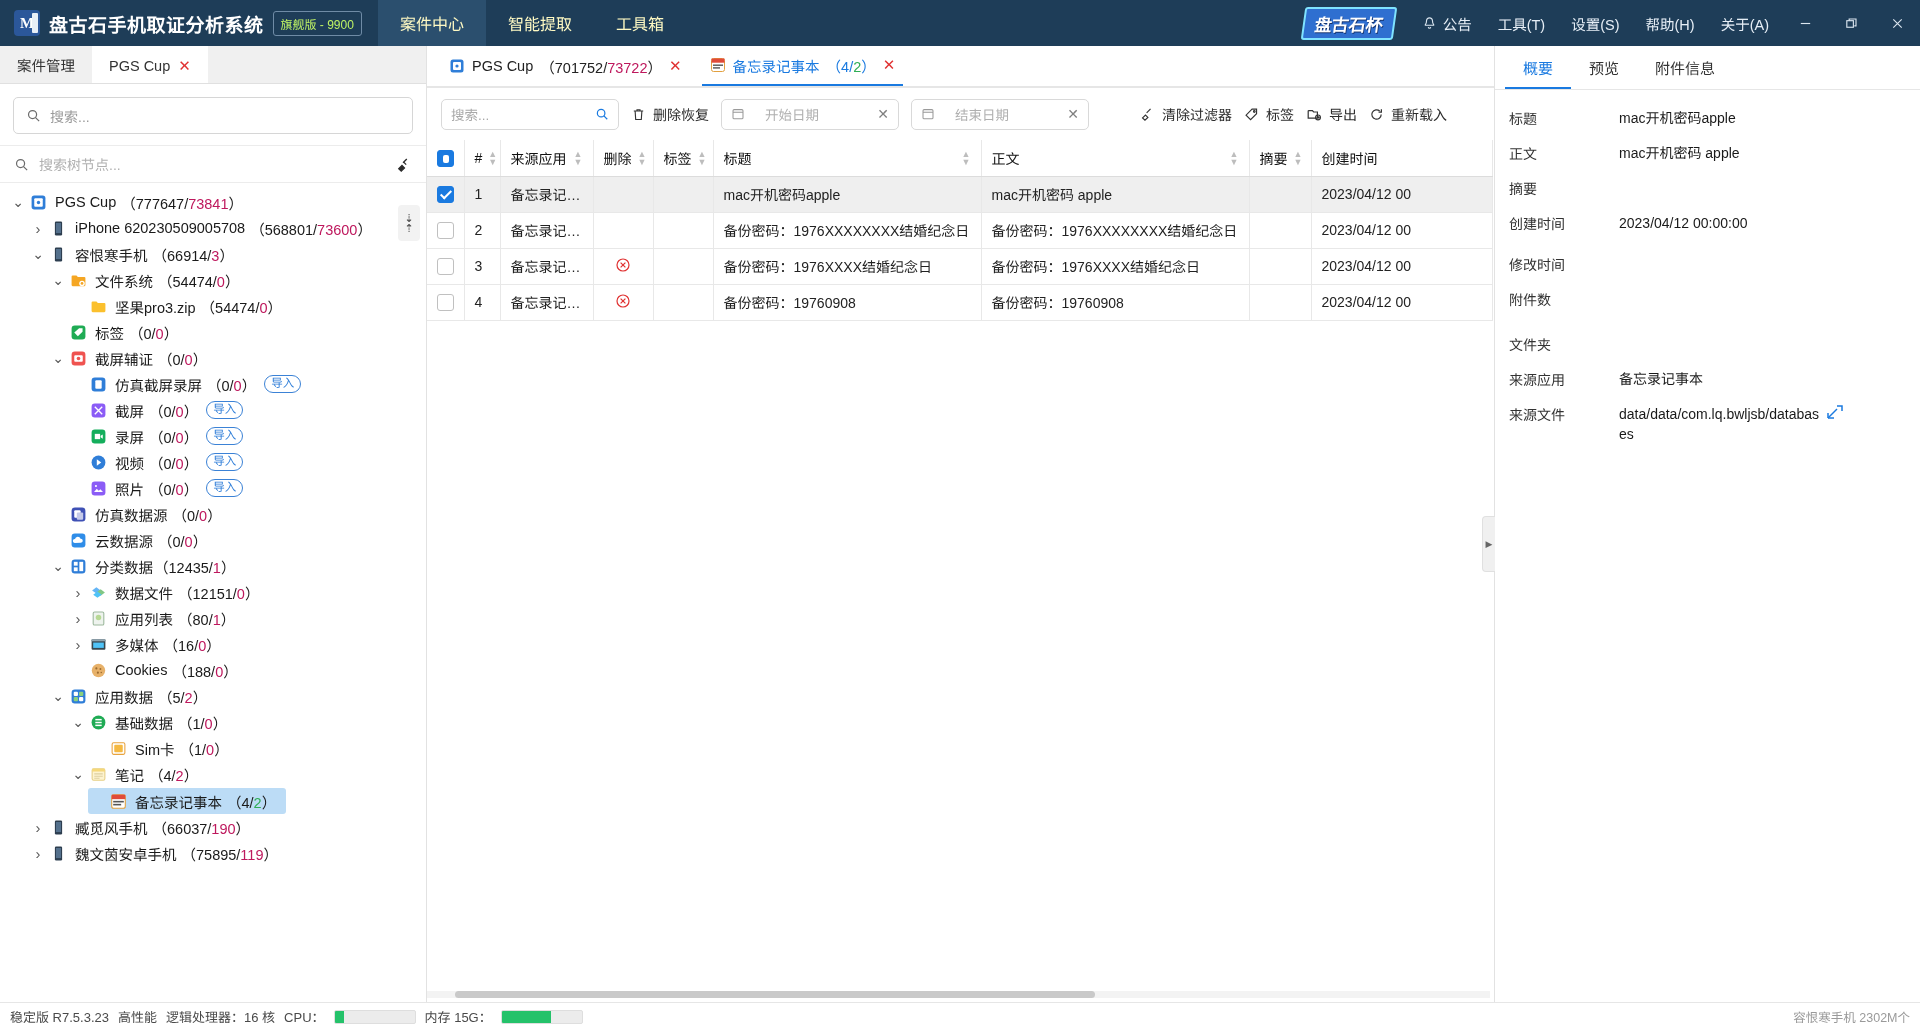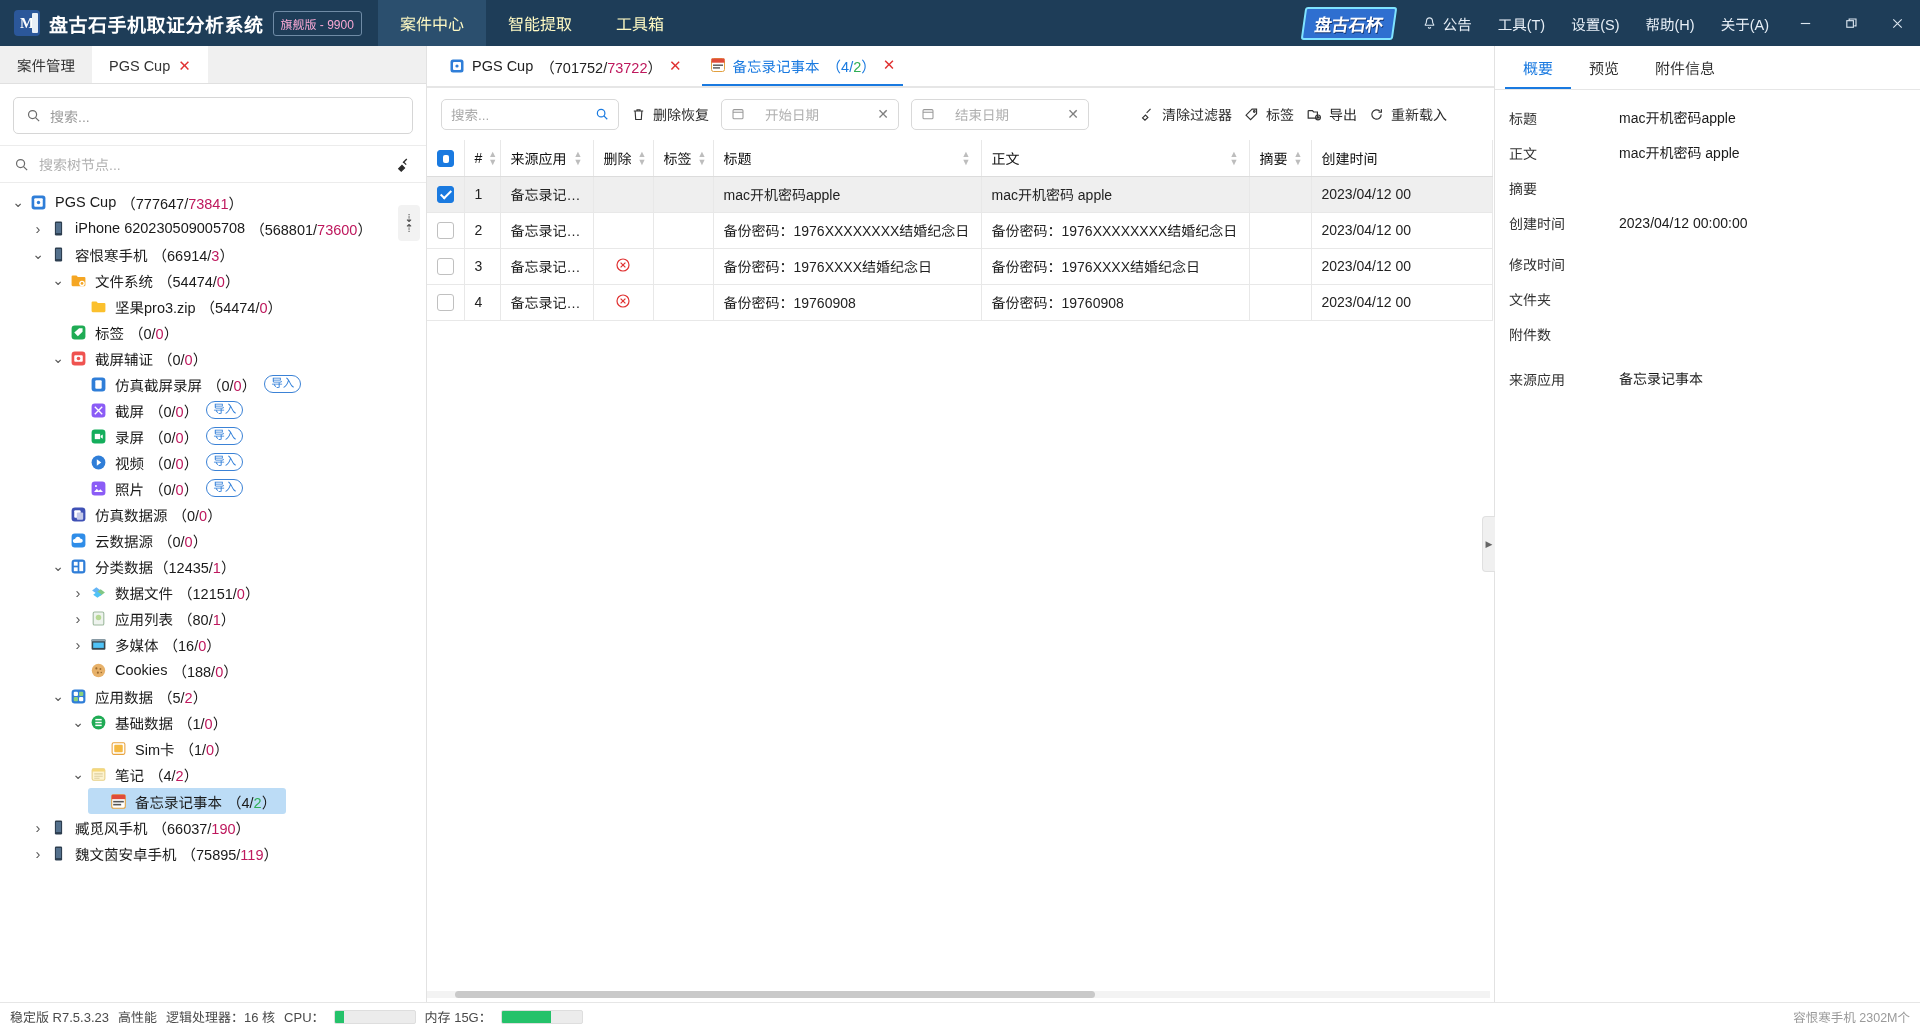--- a/index.html
+++ b/index.html
@@ -32,21 +32,21 @@
     color: #fff; font-size: 15px; font-weight: bold; line-height: 1;
     font-family: "Liberation Serif", serif;
   }
   .brand-logo::after {
     content: ""; position: absolute; right: 2px; top: 3px;
     width: 6px; height: 20px; background: #e8eef7; border-radius: 1px;
   }
   .brand-title { font-size: 19px; font-weight: bold; letter-spacing: .5px; white-space: nowrap; }
   .brand-badge {
     border: 1px solid #6f8ba6; border-radius: 3px;
-    font-size: 12px; color: #f9a8d4; padding: 3px 7px; white-space: nowrap;
+    font-size: 12px; color: #bef264; padding: 3px 7px; white-space: nowrap;
   }
   .topnav { display: flex; align-items: stretch; margin-left: 6px; }
   .topnav .navitem {
     display: flex; align-items: center; padding: 0 22px;
     font-size: 16px; color: #fef9c3; white-space: nowrap; cursor: default;
   }
   .topnav .navitem.active { background: #2b4f6e; }
   .titlebar-spacer { flex: 1 1 auto; }
   .cup-badge {
     align-self: center; margin-right: 14px;
@@ -954,31 +954,41 @@
             <div class="rval"></div>
           </div>
           <div class="rrow" style="margin-bottom: 6px;">
             <div class="rkey">创建时间</div>
             <div class="rval">2023/04/12 00:00:00</div>
           </div>
           <div class="rrow">
             <div class="rkey">修改时间</div>
             <div class="rval"></div>
           </div>
+          <div class="rrow" style="margin-bottom: 10px;">
+            <div class="rkey">附件数</div>
+            <div class="rval"></div>
+          </div>
           <div class="rrow">
             <div class="rkey">文件夹</div>
             <div class="rval"></div>
           </div>
-          <div class="rrow" style="margin-bottom: 10px;">
-            <div class="rkey">附件数</div>
-            <div class="rval"></div>
-          </div>
           <div class="rrow">
             <div class="rkey">来源应用</div>
             <div class="rval">备忘录记事本</div>
+          </div>
+          <div class="rrow" style="min-height: 48px;">
+            <div class="rkey">来源文件</div>
+            <div class="rval" style="max-width: 205px;">data/data/com.lq.bwljsb/databases</div>
+            <div class="copy-ico"><svg width="22" height="22" viewBox="0 0 22 22" fill="none" stroke="#1a7ae0" stroke-width="1.5">
+                <path d="M4 16l9-9"></path>
+                <path d="M13 4h5v5"></path>
+                <path d="M4 16v-5"></path>
+                <path d="M4 16h6"></path>
+              </svg></div>
           </div>
         </div>
     </div>
 
   </div>
 
   <div class="statusbar">
     <span>稳定版 R7.5.3.23</span>
     <span>高性能</span>
     <span>逻辑处理器：16 核</span>

